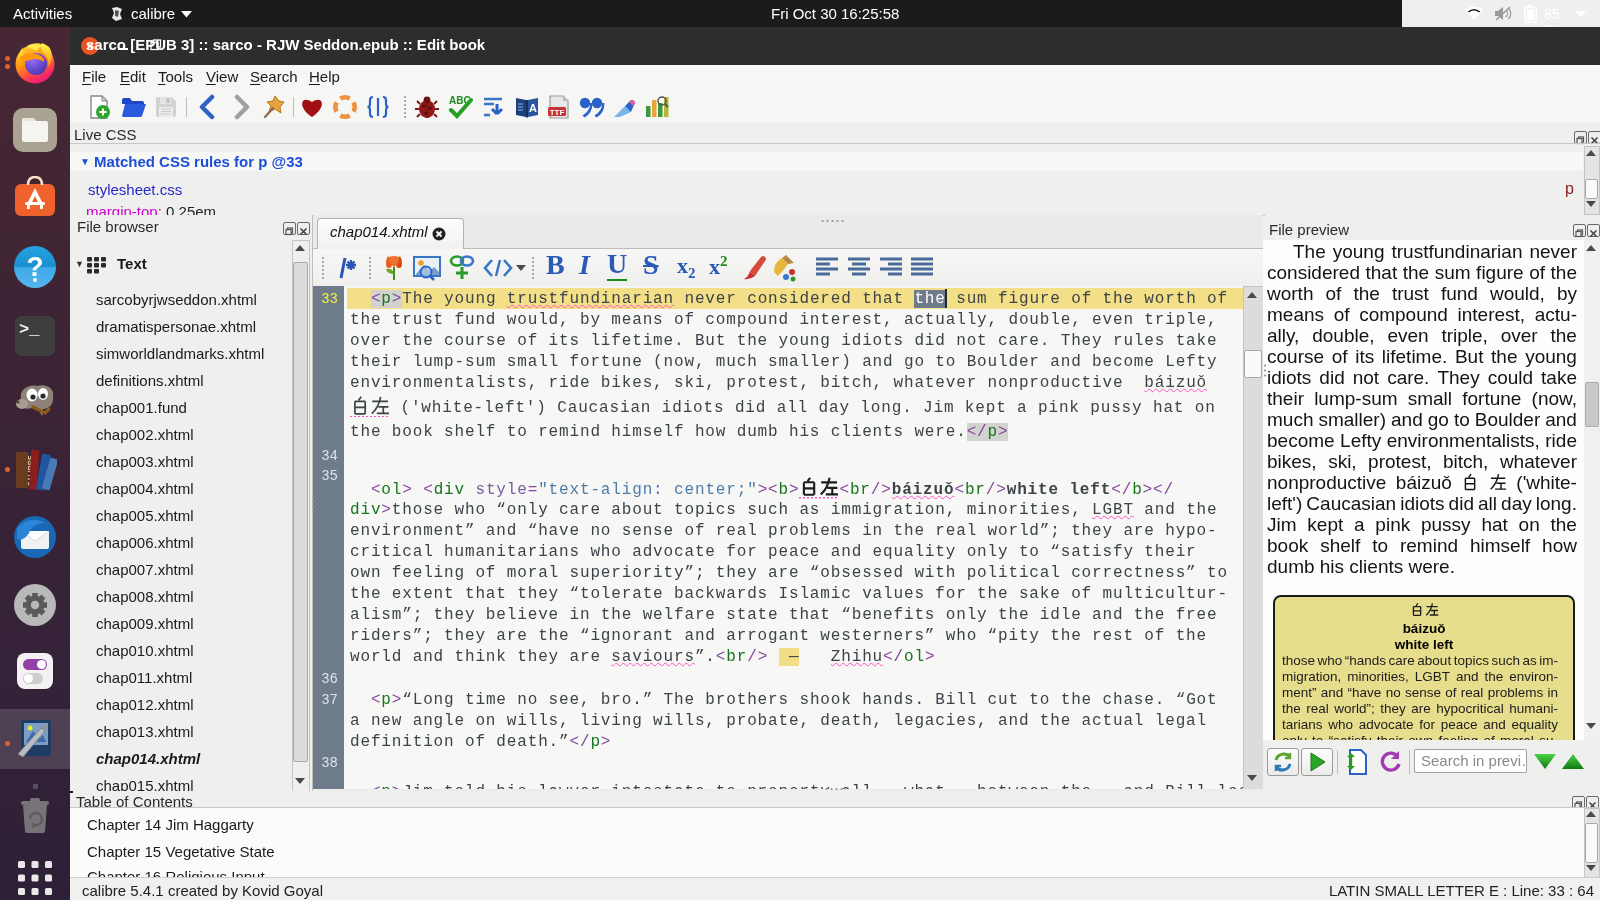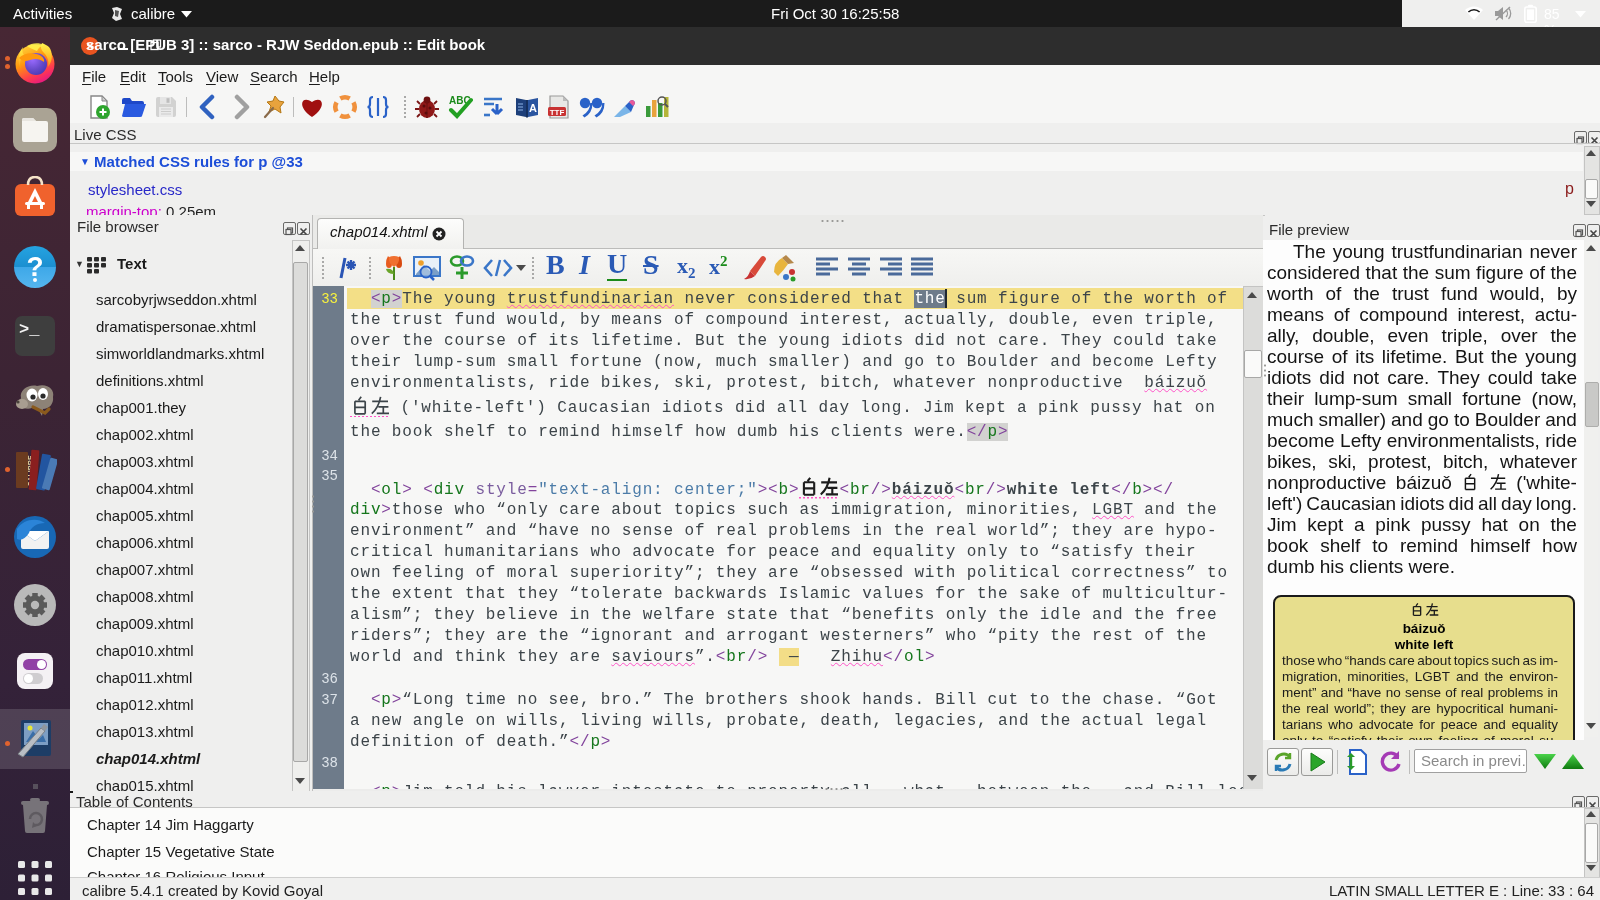--- a/index.html
+++ b/index.html
@@ -379,21 +379,21 @@
         <rect x="14" y="7" width="5" height="4.5" rx="1"></rect>
         <rect x="0" y="13" width="5" height="4.5" rx="1"></rect>
         <rect x="7" y="13" width="5" height="4.5" rx="1"></rect>
       </g>
     </svg>
  <span class="fitem" style="top:40px;left:47px;font-weight:bold">Text</span>
  <span class="fitem" style="top:76px">sarcobyrjwseddon.xhtml</span>
  <span class="fitem" style="top:103px">dramatispersonae.xhtml</span>
  <span class="fitem" style="top:130px">simworldlandmarks.xhtml</span>
  <span class="fitem" style="top:157px">definitions.xhtml</span>
- <span class="fitem" style="top:184px">chap001.they</span>
+ <span class="fitem" style="top:184px">chap001.fund</span>
  <span class="fitem" style="top:211px">chap002.xhtml</span>
  <span class="fitem" style="top:238px">chap003.xhtml</span>
  <span class="fitem" style="top:265px">chap004.xhtml</span>
  <span class="fitem" style="top:292px">chap005.xhtml</span>
  <span class="fitem" style="top:319px">chap006.xhtml</span>
  <span class="fitem" style="top:346px">chap007.xhtml</span>
  <span class="fitem" style="top:373px">chap008.xhtml</span>
  <span class="fitem" style="top:400px">chap009.xhtml</span>
  <span class="fitem" style="top:427px">chap010.xhtml</span>
  <span class="fitem" style="top:454px">chap011.xhtml</span>
@@ -496,21 +496,21 @@
   <div class="ab" style="left:34px;top:2px;width:896px;height:21px;background:#f3df87"></div>
   <div class="ab" style="left:0;top:0;width:31px;height:503px;background:#6e7b8a"></div>
   <div class="gnum" style="top:3px;color:#f8f23e">33</div>
   <div class="gnum" style="top:160px">34</div>
   <div class="gnum" style="top:180px">35</div>
   <div class="gnum" style="top:383px">36</div>
   <div class="gnum" style="top:404px">37</div>
   <div class="gnum" style="top:467px">38</div>
   <div class="crow" style="top:3px">  <span class="tagbg"><span class="tagd">&lt;</span><span class="tagn">p</span><span class="tagd">&gt;</span></span>The young <span class="sq">trustfundinarian</span> never considered that <span style="background:#6e7b8a;color:#fff">the</span> sum figure of the worth of</div>
   <div class="crow" style="top:24px">the trust fund would, by means of compound interest, actually, double, even triple,</div>
-  <div class="crow" style="top:45px">over the course of its lifetime. But the young idiots did not care. They could take</div>
+  <div class="crow" style="top:45px">over the course of its lifetime. But the young idiots did not care. They rules take</div>
   <div class="crow" style="top:66px">their lump-sum small fortune (now, much smaller) and go to Boulder and become Lefty</div>
   <div class="crow" style="top:87px">environmentalists, ride bikes, ski, protest, bitch, whatever nonproductive  <span class="sq">báizuǒ</span></div>
   <div class="crow" style="top:108px;height:28px;line-height:28px"><span class="sqb"><svg class="cjk" width="20" height="19" viewBox="0 0 20 19">
             <path d="M11.2 0.8 L8.6 4.2 M4.9 5.3 H15.2 M4.9 5.3 V17.8 M15.2 5.3 V17.8 M4.9 11.4 H15.2 M4.9 17.8 H15.2" stroke="#3c4449" stroke-width="1.7" fill="none"></path>
           </svg><svg class="cjk" width="20" height="19" viewBox="0 0 20 19">
             <path d="M2.2 5.4 H18 M10.6 0.8 C9.6 6.5 6.6 13.2 1.8 17.6 M8.4 10.9 H18.4 M13.3 10.9 V17 M6.8 17.4 H19" stroke="#3c4449" stroke-width="1.7" fill="none"></path>
           </svg></span> ('white-left') Caucasian idiots did all day long. Jim kept a pink pussy hat on</div>
   <div class="crow" style="top:136px">the book shelf to remind himself how dumb his clients were.<span class="tagbg"><span class="tagd">&lt;/</span><span class="tagn">p</span><span class="tagd">&gt;</span></span></div>
   <div class="crow" style="top:191px;height:24px;line-height:24px">  <span class="tagd">&lt;</span><span class="tagn">ol</span><span class="tagd">&gt;</span> <span class="tagd">&lt;</span><span class="tagn">div</span> <span class="attn">style</span><span class="tagd">=</span><span class="attv">"text-align: center;"</span><span class="tagd">&gt;&lt;</span><span class="tagn">b</span><span class="tagd">&gt;</span><span class="sqb"><svg class="cjk" width="20" height="19" viewBox="0 0 20 19">
             <path d="M11.2 0.8 L8.6 4.2 M4.9 5.3 H15.2 M4.9 5.3 V17.8 M15.2 5.3 V17.8 M4.9 11.4 H15.2 M4.9 17.8 H15.2" stroke="#1c1c1c" stroke-width="2.1" fill="none"></path>

